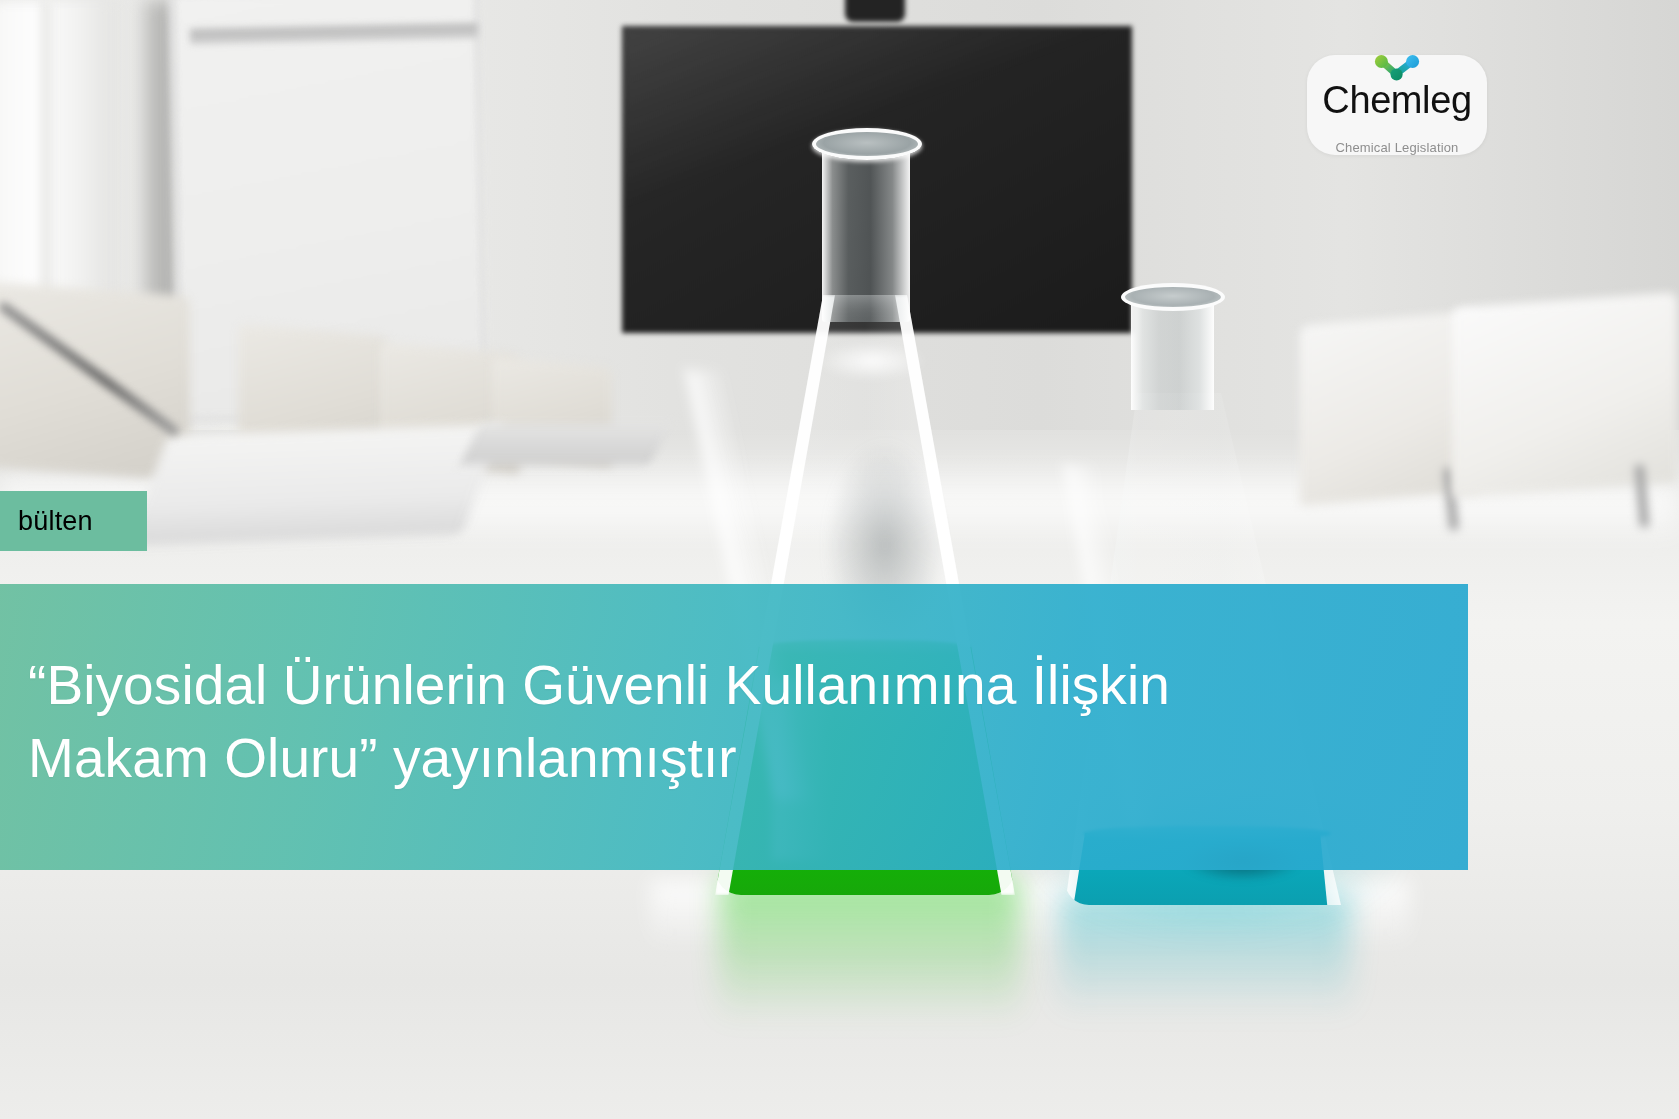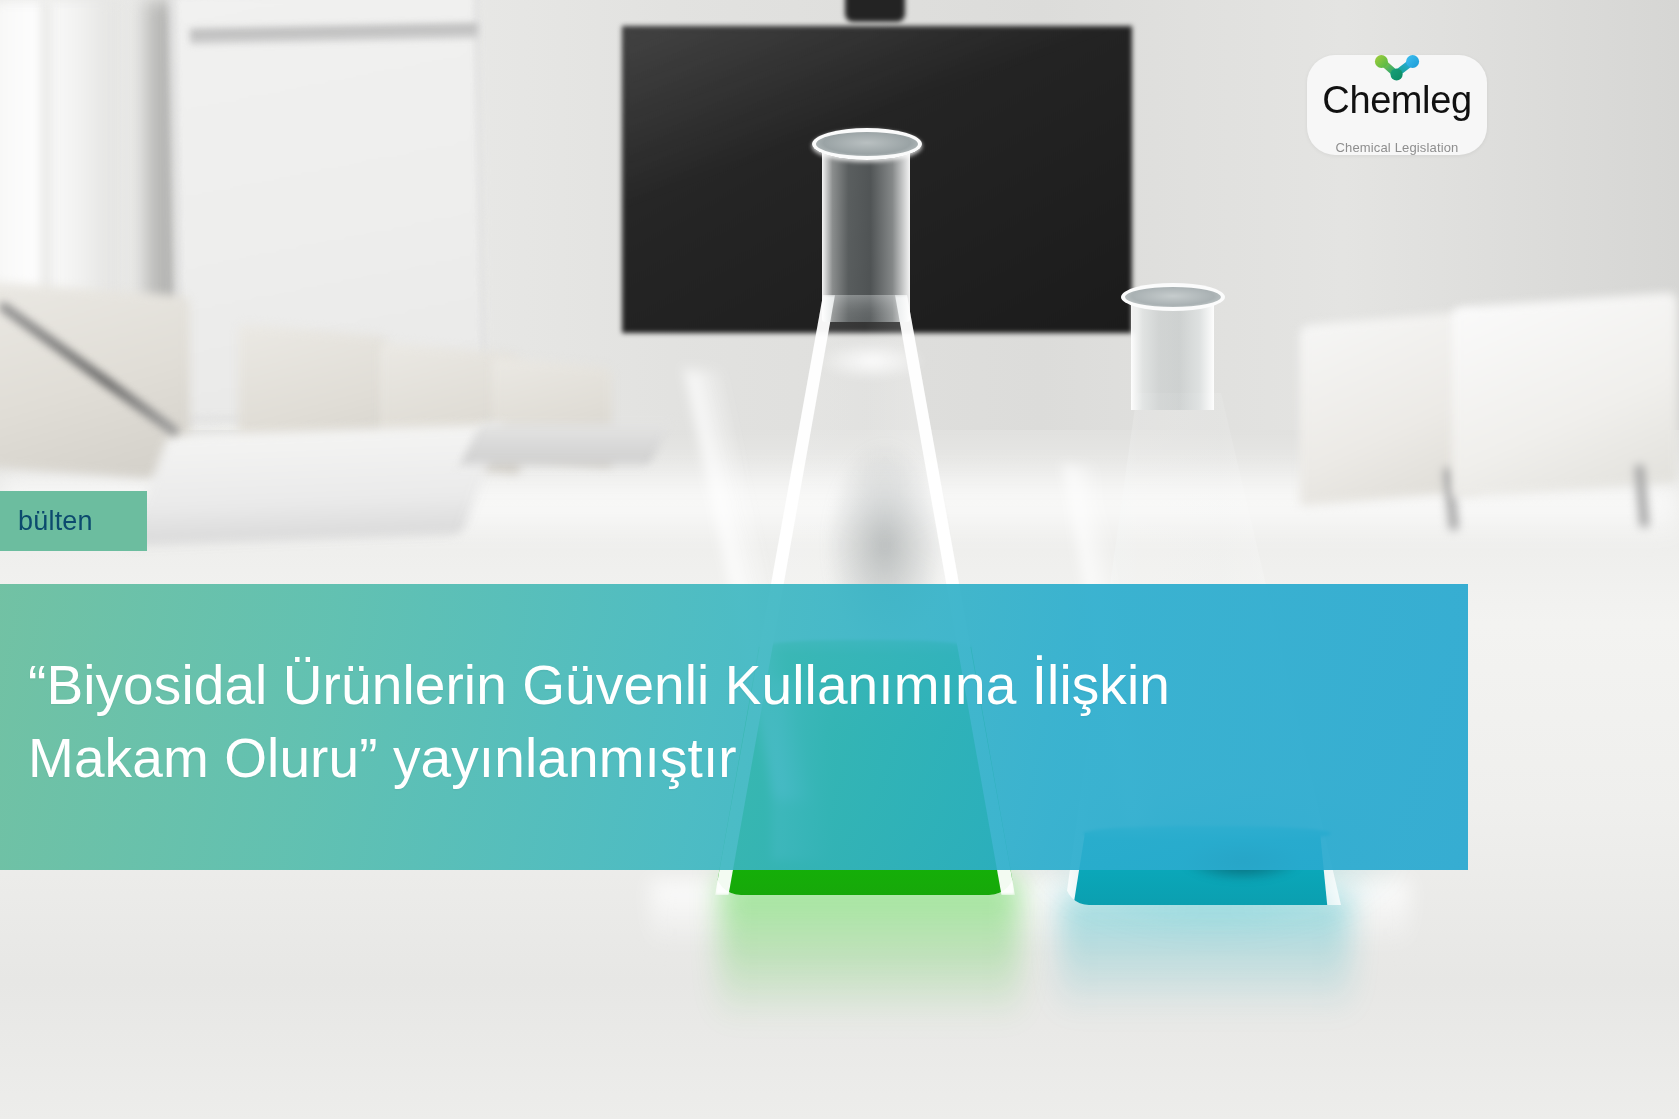--- a/index.html
+++ b/index.html
@@ -309,21 +309,21 @@
     font-size:13px; color:#8e8e8e; letter-spacing:.15px; margin-top:21px;
   }
 
   
   #badge{
     position:absolute; left:0; top:491px; width:147px; height:60px;
     background:#6cbd9f;
     display:flex; align-items:center;
   }
   #badge-label{
-    color:#0c4a6e; font-size:27px; padding-left:18px; font-weight:400;
+    color:#000000; font-size:27px; padding-left:18px; font-weight:400;
     letter-spacing:.2px;
   }
 
   
   #banner{
     position:absolute; left:0; top:584px; width:1468px; height:286px;
     background:linear-gradient(100deg,
        rgba(104,190,158,.93) 0%,
        rgba(86,189,172,.92) 22%,
        rgba(61,183,192,.91) 48%,

